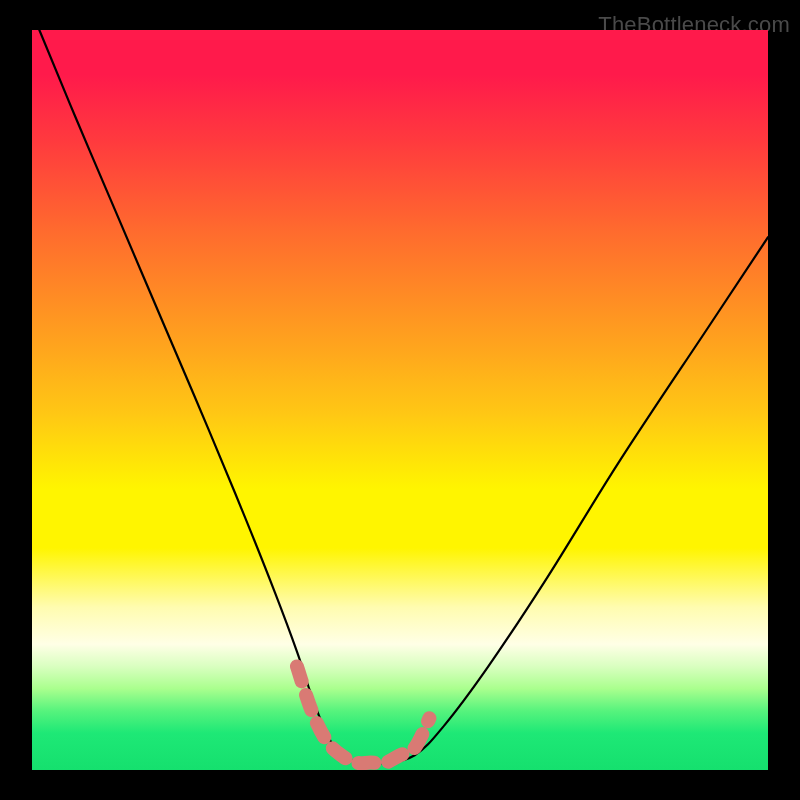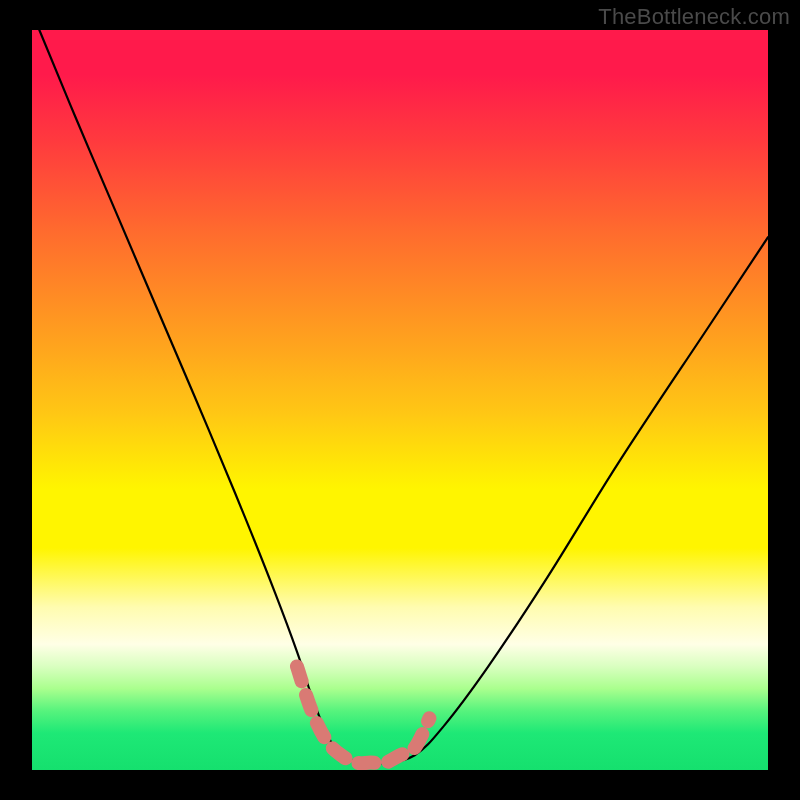--- a/index.html
+++ b/index.html
@@ -37,21 +37,21 @@
       #fffcb0 78%,
       #ffffe6 83%,
       #d9ffc0 86%,
       #aaff8e 89%,
       #57f37d 92%,
       #1ee876 95%,
       #15e06e 100%);
   }
   .watermark {
     position: absolute;
-    top: 4px;
+    top: 12px;
     right: 10px;
     color: #4a4a4a;
     font-size: 22px;
     letter-spacing: 0.2px;
     font-weight: 400;
     user-select: none;
     text-align: center;
   }
   svg.curve {
     position: absolute;

